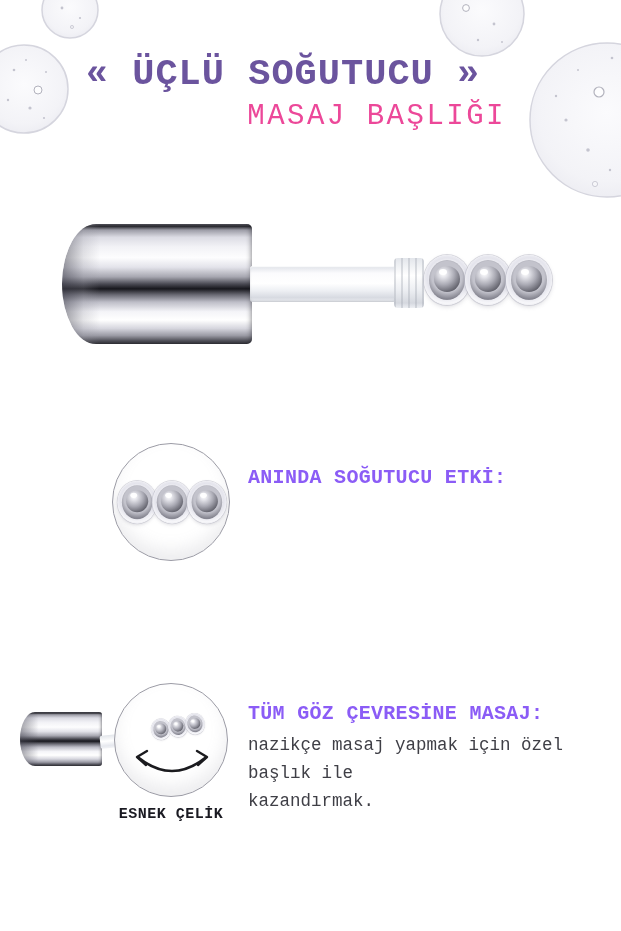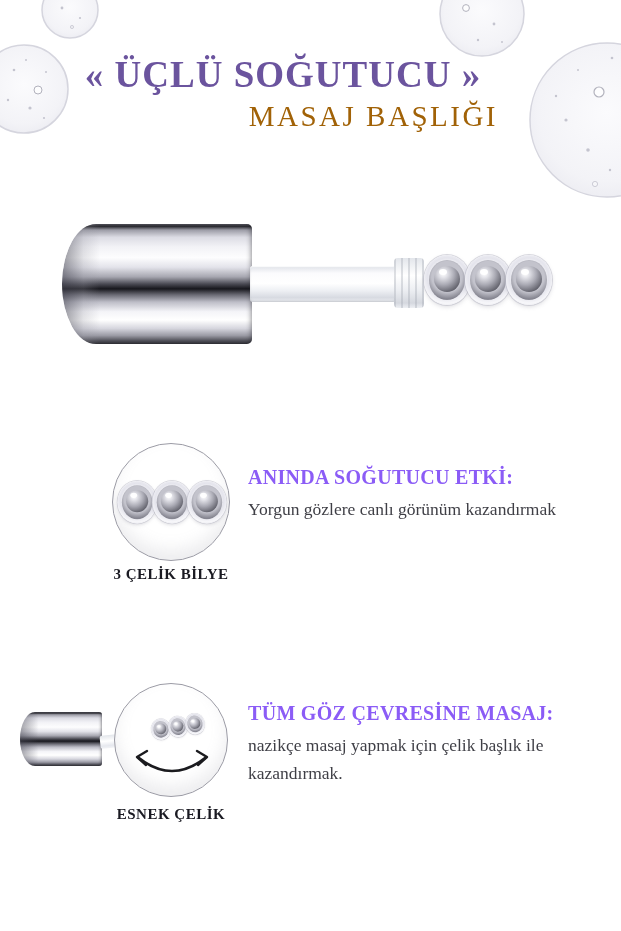--- a/index.html
+++ b/index.html
@@ -1,31 +1,31 @@
 <!DOCTYPE html>
 <html><head>
 <meta charset="utf-8">
 <style>
   * { margin:0; padding:0; box-sizing:border-box; }
   html,body { background:#ffffff; }
   .canvas {
     position:relative; width:621px; height:830px; background:#ffffff;
-    overflow:hidden; font-family:Liberation Serif, serif;
+    overflow:hidden; font-family:Liberation Mono, monospace;
   }
   .abs { position:absolute; }
 
   
   .title {
     top:53px; left:0; width:566px; text-align:center;
     font-size:37px; font-weight:700; letter-spacing:1px; color:#6B549E;
     white-space:nowrap;
   }
   .subtitle {
-    top:100px; right:123px; font-size:29px; font-weight:400;
-    letter-spacing:2.5px; color:#a16207; white-space:nowrap;
+    top:100px; right:115px; font-size:29px; font-weight:400;
+    letter-spacing:2.5px; color:#ec4899; white-space:nowrap;
   }
 
   
   .chrome {
     background:linear-gradient(180deg,
       #55555e 0%, #2b2b31 2%, #9c9ca6 5%, #dcdce4 11%,
       #f2f2f6 19%, #fdfdfe 28%, #e3e3ea 36%, #a7a7b1 44%,
       #4a4a53 50%, #17171d 54%, #6a6a74 59%, #bdbdc7 65%,
       #f4f4f8 73%, #ffffff 80%, #d6d6de 87%, #9a9aa4 93%,
       #55555e 97%, #2e2e34 100%);
@@ -205,24 +205,22 @@
             <div class="ball"></div>
           </div>
         </div>
       <div class="socket s3">
           <div class="cup">
             <div class="ball"></div>
           </div>
         </div>
     </div>
   </div>
-  <div class="abs callout-label label1">3 ÇELİK BİLYE</div>
   <div class="abs sec-heading h1pos">ANINDA SOĞUTUCU ETKİ:</div>
   <div class="abs sec-body b1pos">
-    <div>Yorgun gözlere canlı görünüm kazandırmak</div>
   </div>
 
   <div class="abs chrome cap-small"></div>
   <div class="abs stem-small"></div>
   <div class="abs callout-circle circle2">
     <div class="balls-row mini-balls">
       <div class="socket s1">
           <div class="cup">
             <div class="ball"></div>
           </div>
@@ -240,17 +238,17 @@
     </div>
   </div>
   <svg class="abs flex-arrow-svg" width="80" height="36" viewBox="0 0 80 36">
     <path d="M7 10 Q 40 36 73 10" fill="none" stroke="#1b1b1f" stroke-width="2.6" stroke-linecap="round"></path>
     <path d="M15 3 L5 9 L14 17" fill="none" stroke="#1b1b1f" stroke-width="2.4" stroke-linecap="round" stroke-linejoin="round"></path>
     <path d="M65 3 L75 9 L66 17" fill="none" stroke="#1b1b1f" stroke-width="2.4" stroke-linecap="round" stroke-linejoin="round"></path>
   </svg>
   <div class="abs callout-label label2">ESNEK ÇELİK</div>
   <div class="abs sec-heading h2pos">TÜM GÖZ ÇEVRESİNE MASAJ:</div>
   <div class="abs sec-body b2pos">
-    <div>nazikçe masaj yapmak için çelik başlık ile</div>
+    <div>nazikçe masaj yapmak için özel başlık ile</div>
     <div>kazandırmak.</div>
   </div>
 
 </div>
 
 </body></html>

